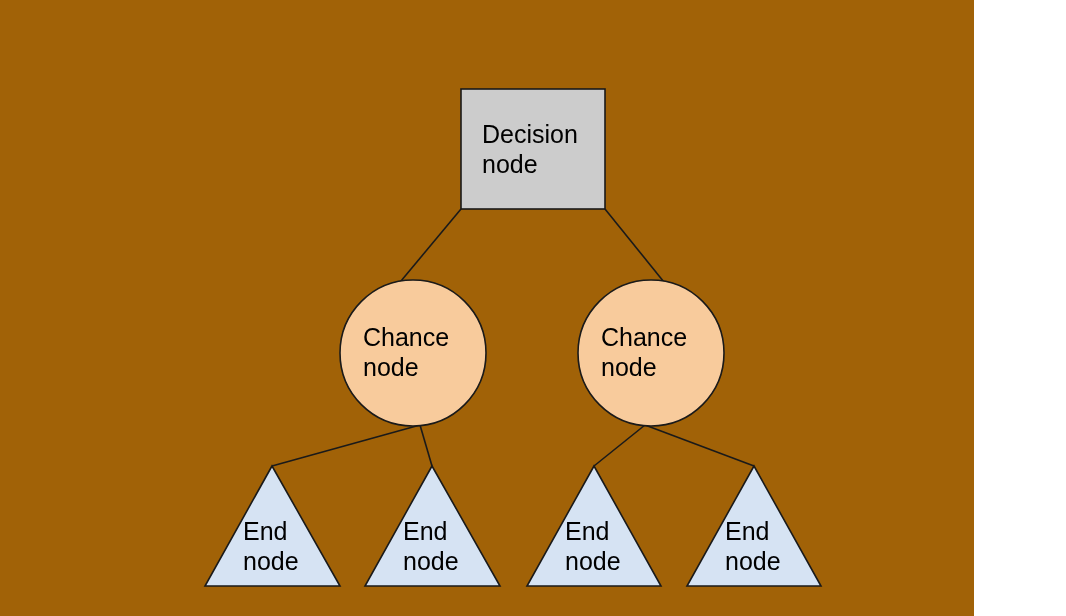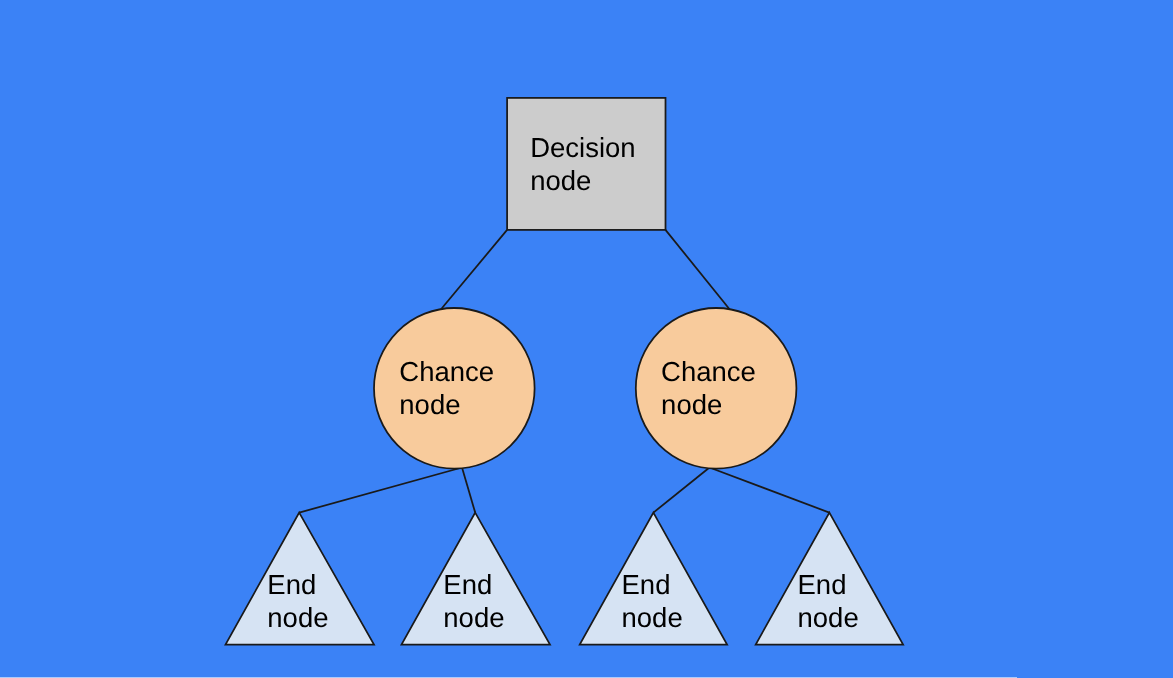--- a/index.html
+++ b/index.html
@@ -9,23 +9,23 @@
     background: #ffffff;
   }
   body {
     width: 1066px;
     height: 616px;
     overflow: hidden;
     font-family: "Liberation Sans", sans-serif;
   }
   #diagram-root {
     position: relative;
-    width: 1066px;
+    width: 974px;
     height: 616px;
-    background: #3b82f6;
+    background: #a16207;
   }
   svg.diagram-canvas {
     display: block;
     width: 1066px;
     height: 616px;
   }
   .node-shape {
     stroke: #1a1a1a;
     stroke-width: 1.6;
   }

